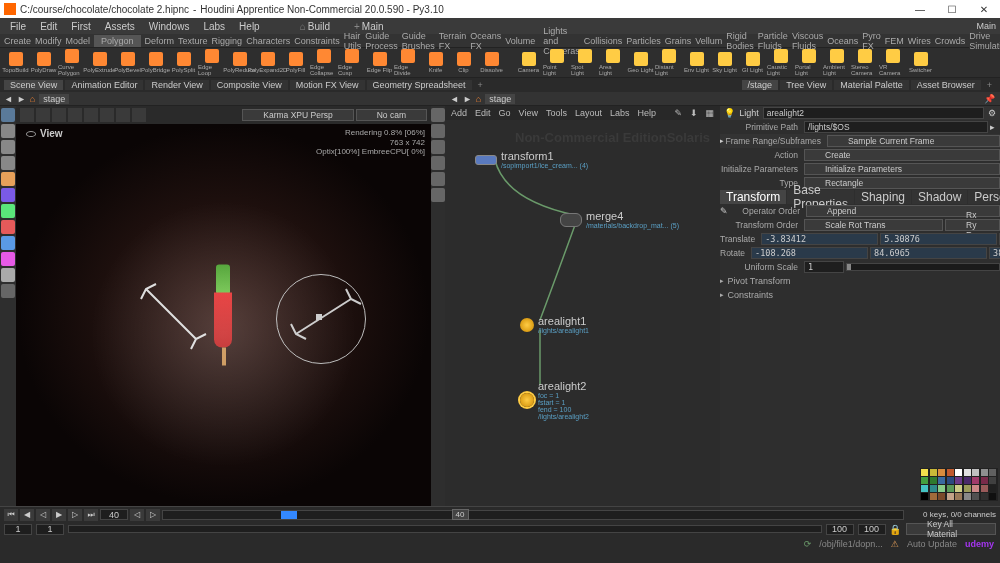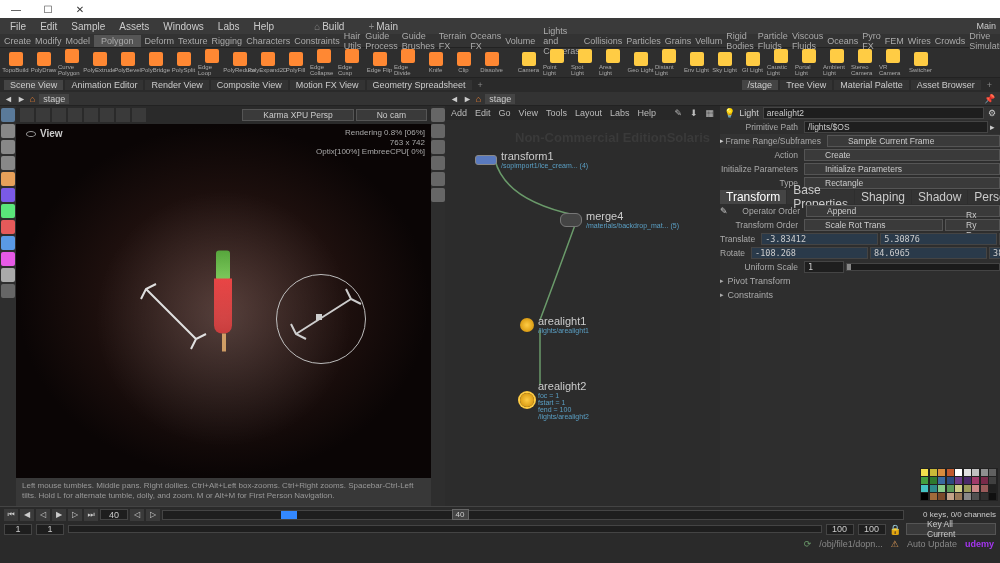--- a/index.html
+++ b/index.html
@@ -68,31 +68,37 @@
 .statusbar { height: 16px; background: #2a2a2a; display: flex; align-items: center; justify-content: flex-end; gap: 8px; padding: 0 6px; font-size: 9px; color: #888; }
 .color-palette { position: absolute; right: 2px; bottom: 62px; width: 78px; display: grid; grid-template-columns: repeat(9, 1fr); gap: 1px; background: #222; padding: 1px; }
 .color-sw { width: 7px; height: 7px; }
 .eye-icon { width: 10px; height: 6px; border: 1px solid #999; border-radius: 50%; display: inline-block; }
 .dropdown-field { background: #3a3a3a; border: 1px solid #555; padding: 0 20px; height: 12px; display: flex; align-items: center; font-size: 8.5px; cursor: pointer; }
 </style>
 </head>
 <body>
 
 <div class="titlebar">
+  <div class="titlebar-left">
+    <div class="titlebar-icon"></div>
+    <span>C:/course/chocolate/chocolate 2.hipnc</span>
+    <span> - </span>
+    <span>Houdini Apprentice Non-Commercial 20.0.590 - Py3.10</span>
+  </div>
   <div class="titlebar-right">
     <div class="titlebar-btn">—</div>
     <div class="titlebar-btn">☐</div>
     <div class="titlebar-btn">✕</div>
   </div>
 </div>
 
 <div class="menubar">
   <div class="menu-item">File</div>
   <div class="menu-item">Edit</div>
-  <div class="menu-item">Sample</div>
+  <div class="menu-item">First</div>
   <div class="menu-item">Assets</div>
   <div class="menu-item">Windows</div>
   <div class="menu-item">Labs</div>
   <div class="menu-item">Help</div>
   <div style="flex:0 0 30px"></div>
   <span style="color:#888">⌂</span>
   <div class="dropdown">Build</div>
   <div style="flex:0 0 20px"></div>
   <span style="color:#888">+</span>
   <div class="dropdown">Main</div>
@@ -365,21 +371,20 @@
       <svg style="position:absolute;left:120px;top:155px;width:80px;height:80px">
         <path d="M10 10 L60 60 M5 20 L10 10 L20 5 M55 70 L60 60 L70 55" stroke="#ddd" stroke-width="2" fill="none"></path>
       </svg>
       <svg style="position:absolute;left:270px;top:160px;width:80px;height:70px">
         <path d="M10 50 L65 15 M5 40 L10 50 L20 55 M60 5 L65 15 L75 20" stroke="#ccc" stroke-width="2" fill="none"></path>
         <rect x="30" y="30" width="6" height="6" fill="#ccc"></rect>
       </svg>
 
       <div style="position:absolute;inset:0;background:radial-gradient(circle at 50% 55%, rgba(255,255,255,0.15) 0%, transparent 45%)"></div>
     </div>
-    <div class="viewport-hint">Left mouse tumbles. Middle pans. Right dollies. Ctrl+Alt+Left box-zooms. Ctrl+Right zooms. Spacebar-Ctrl-Left tilts. Hold L for alternate tumble, dolly, and zoom. M or Alt+M for First Person Navigation.</div>
   </div>
 
   <div class="right-tools">
     <div class="tool-btn" style="background:#666"></div>
     <div class="tool-btn" style="background:#666"></div>
     <div class="tool-btn" style="background:#666"></div>
     <div class="tool-btn" style="background:#666"></div>
     <div class="tool-btn" style="background:#666"></div>
     <div class="tool-btn" style="background:#666"></div>
   </div>
@@ -577,21 +582,21 @@
   </div>
 </div>
 
 <div class="rangebar">
   <input class="frame-input" value="1" style="">
   <input class="frame-input" value="1" style="">
   <div class="range-track"></div>
   <input class="frame-input" value="100" style="">
   <input class="frame-input" value="100" style="">
   <span>🔒</span>
-  <div class="dropdown-field" style="width:90px">Key All Current</div>
+  <div class="dropdown-field" style="width:90px">Key All Material</div>
 </div>
 
 <div class="statusbar">
   <span style="color:#6a9a6a">⟳</span>
   <span>/obj/file1/dopn...</span>
   <span style="color:#e6a05a">⚠</span>
   <span>Auto Update</span>
   <span style="color:#a435f0;font-weight:bold">udemy</span>
 </div>
 

